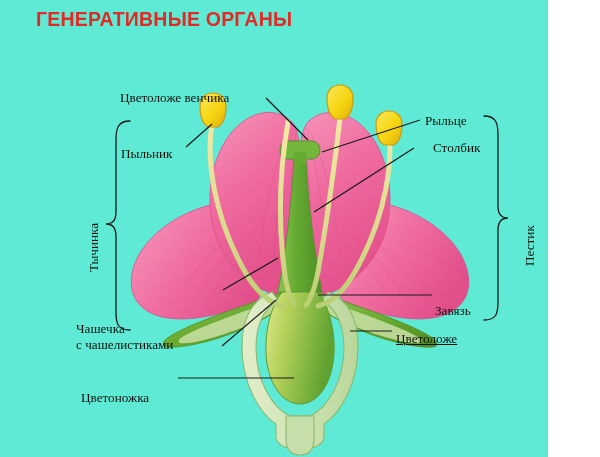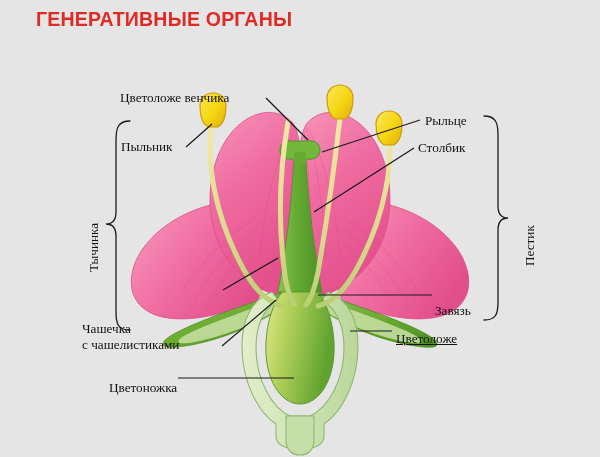--- a/index.html
+++ b/index.html
@@ -2,23 +2,23 @@
 <html lang="ru"><head>
 <meta charset="utf-8">
 <style>
   html, body {
     margin: 0;
     padding: 0;
     background: #ffffff;
   }
   #page {
     position: relative;
-    width: 600px;
+    width: 548px;
     height: 457px;
-    background: #e5e5e5;
+    background: #5eead4;
     overflow: hidden;
     font-family: "Liberation Serif", "DejaVu Serif", serif;
   }
 
   
   .title {
     position: absolute;
     left: 36px;
     top: 8px;
     width: 420px;
@@ -45,28 +45,28 @@
   .label {
     position: absolute;
     color: #15120f;
     font-size: 13.2px;
     line-height: 15.5px;
     white-space: pre;
   }
   .label.two-line { white-space: pre-line; }
 
   .lbl-petal      { left: 120px; top: 90px; }
-  .lbl-anther     { left: 121px; top: 139px; }
+  .lbl-anther     { left: 121px; top: 146px; }
   .lbl-stigma     { left: 425px; top: 113px; }
-  .lbl-style      { left: 418px; top: 140px; }
+  .lbl-style      { left: 433px; top: 140px; }
   .lbl-filament   { left: 128px; top: 285px; }
-  .lbl-calyx      { left: 82px;  top: 321px; }
+  .lbl-calyx      { left: 76px;  top: 321px; }
   .lbl-ovary      { left: 435px; top: 287px; margin-top: 16px; }
   .lbl-receptacle { left: 396px; top: 331px; text-decoration: underline; }
-  .lbl-pedicel    { left: 81px;  top: 380px; margin-left: 28px; }
+  .lbl-pedicel    { left: 81px;  top: 390px; }
 
   .label-vert {
     position: absolute;
     color: #15120f;
     font-size: 13.2px;
     white-space: nowrap;
     transform-origin: left top;
   }
   .lbl-stamen {
     left: 86px;

